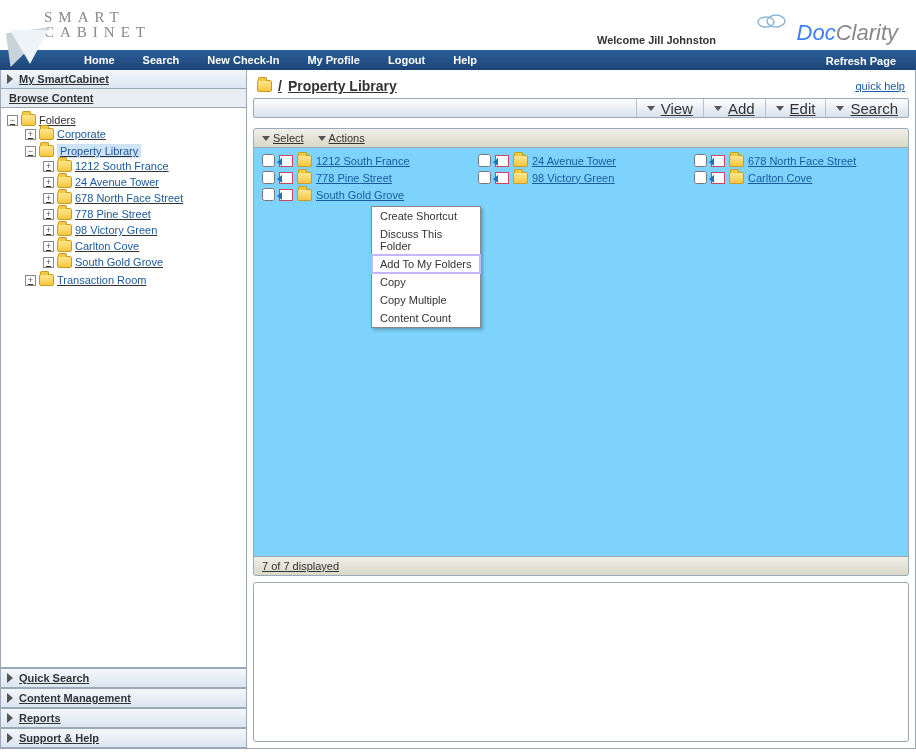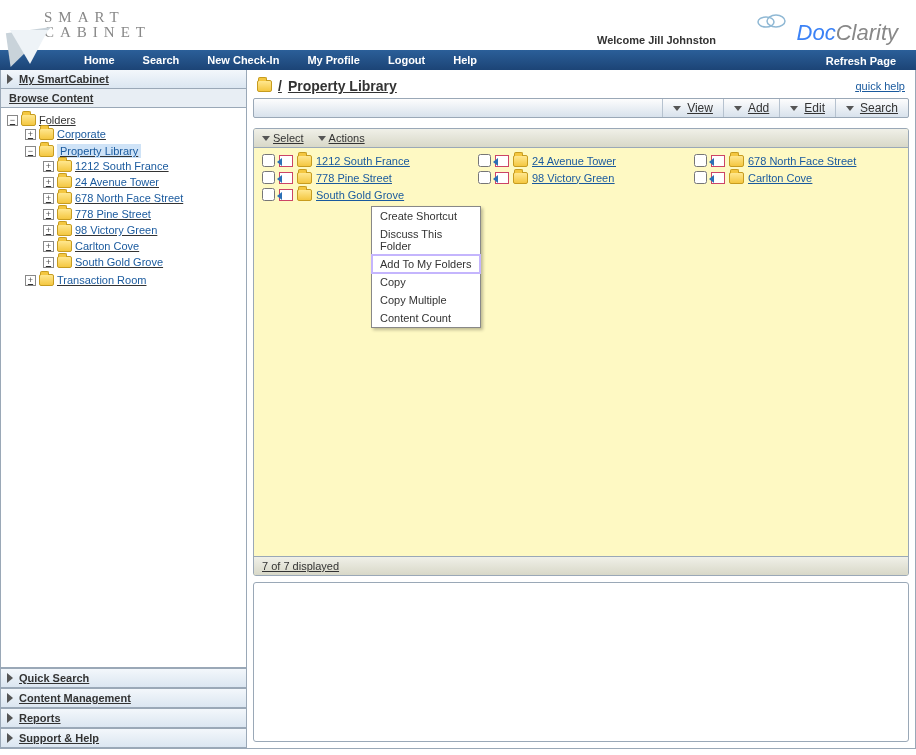--- a/index.html
+++ b/index.html
@@ -203,21 +203,21 @@
     font-weight: normal;
     cursor: pointer;
   }
   .toolbar {
     height: 20px;
     background: linear-gradient(#fdfdfd,#d8e2ec);
     border: 1px solid #9aa8b7;
     display: flex;
     justify-content: flex-end;
     align-items: center;
-    font-size: 12px;
+    font-size: 15px;
     color: #333;
     border-radius: 2px;
     margin-top: 2px;
   }
   .toolbar .tb-item {
     padding: 0 10px;
     border-left: 1px solid #b6c2cf;
     height: 100%;
     display: flex;
     align-items: center;
@@ -230,21 +230,21 @@
     width: 0;height: 0;
     border-left: 4px solid transparent;
     border-right: 4px solid transparent;
     border-top: 5px solid #555;
     margin-right: 2px;
   }
   .listing-box {
     border: 1px solid #9aa8b7;
     border-radius: 3px;
     margin-top: 10px;
-    background: #fef9c3;
+    background: #7dd3fc;
     flex: 1;
     display: flex;
     flex-direction: column;
     overflow: hidden;
   }
   .list-tb {
     background: linear-gradient(#f0f0e8,#d8d8c8);
     border-bottom: 1px solid #9aa8b7;
     padding: 3px 8px;
     font-size: 11px;

